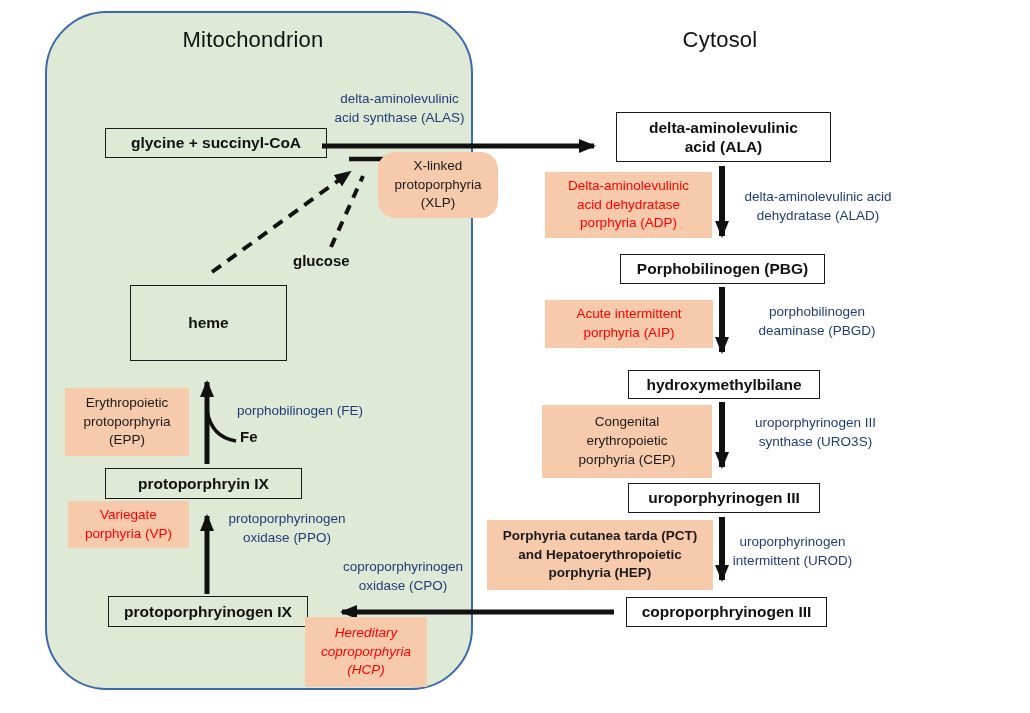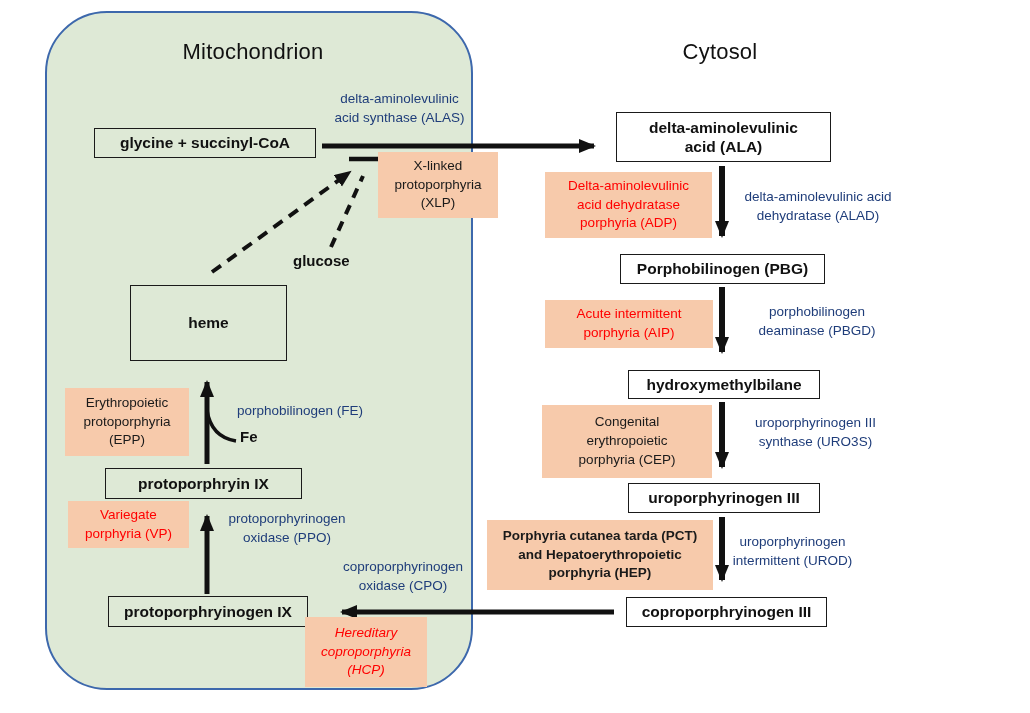--- a/index.html
+++ b/index.html
@@ -17,21 +17,21 @@
     overflow:hidden;
   }
   .abs{position:absolute;}
   .region{
     background:var(--region_fill);
     border:2px solid var(--region_border);
     border-radius:62px;
     box-sizing:border-box;
   }
   .title{
-    font-size:22px;font-weight:400;text-align:center;letter-spacing:.2px;margin-top:12px;
+    font-size:22px;font-weight:400;text-align:center;letter-spacing:.2px;
   }
   .met{
     display:flex;align-items:center;justify-content:center;text-align:center;
     border:1.7px solid #1a1a1a;box-sizing:border-box;
     font-weight:700;font-size:15.5px;line-height:1.25;
     background:#ffffff;white-space:pre-line;
   }
   .met.in-mito{background:transparent;}
   .disease{
     display:flex;align-items:center;justify-content:center;text-align:center;
@@ -80,32 +80,32 @@
 
   <path d="M236,441 Q211,437 207,410" fill="none" stroke="#111" stroke-width="3.5"></path>
 
   <path d="M212,272 L350,172" fill="none" stroke="#111" stroke-width="4" stroke-dasharray="11 8" marker-end="url(#head)"></path>
 
   <path d="M331,247 L363,176" fill="none" stroke="#111" stroke-width="4" stroke-dasharray="10 8"></path>
 
   <line x1="349" y1="159" x2="384" y2="159" stroke="#111" stroke-width="4.5"></line>
 </svg>
 
-<div class="abs met in-mito" style="left:94px;top:128px;width:222px;height:30px;">glycine + succinyl-CoA</div>
+<div class="abs met in-mito" style="left:105px;top:128px;width:222px;height:30px;">glycine + succinyl-CoA</div>
 <div class="abs met" style="left:616px;top:112px;width:215px;height:50px;">delta-aminolevulinic
 acid (ALA)</div>
 <div class="abs met" style="left:620px;top:254px;width:205px;height:30px;">Porphobilinogen (PBG)</div>
 <div class="abs met" style="left:628px;top:370px;width:192px;height:29px;">hydroxymethylbilane</div>
 <div class="abs met" style="left:628px;top:483px;width:192px;height:30px;">uroporphyrinogen III</div>
 <div class="abs met" style="left:626px;top:597px;width:201px;height:30px;">coproporphryinogen III</div>
 <div class="abs met in-mito" style="left:108px;top:596px;width:200px;height:31px;">protoporphryinogen IX</div>
 <div class="abs met in-mito" style="left:105px;top:468px;width:197px;height:31px;">protoporphryin IX</div>
 <div class="abs met in-mito" style="left:130px;top:285px;width:157px;height:76px;">heme</div>
 
-<div class="abs disease dark" style="left:378px;top:152px;width:120px;height:66px;">X-linked
+<div class="abs disease dark" style="left:378px;top:152px;width:120px;height:66px;border-radius:17px;">X-linked
 protoporphyria
 (XLP)</div>
 <div class="abs disease" style="left:545px;top:172px;width:167px;height:66px;">Delta-aminolevulinic
 acid dehydratase
 porphyria (ADP)</div>
 <div class="abs disease" style="left:545px;top:300px;width:168px;height:48px;">Acute intermittent
 porphyria (AIP)</div>
 <div class="abs disease dark" style="left:542px;top:405px;width:170px;height:73px;">Congenital
 erythropoietic
 porphyria (CEP)</div>

